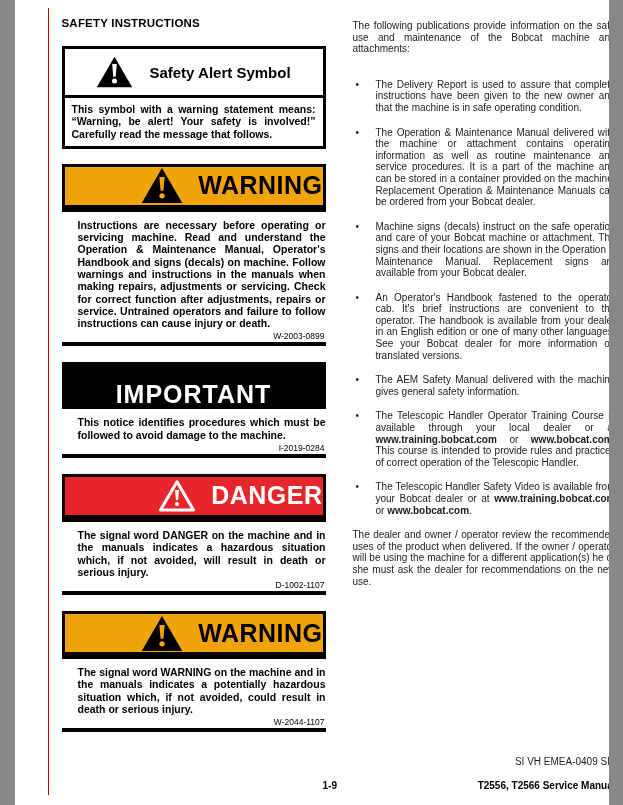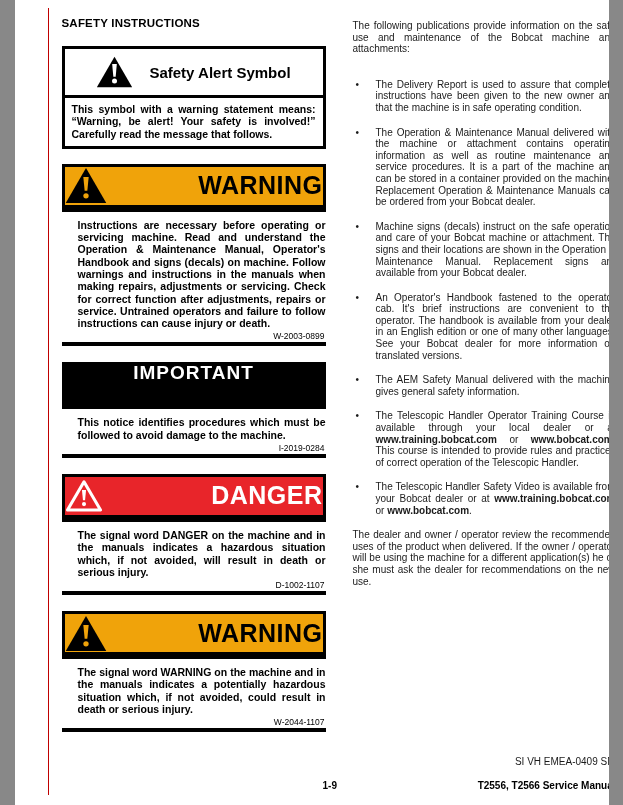--- a/index.html
+++ b/index.html
@@ -14,30 +14,30 @@
   
   .left-col { position:absolute; left:47px; top:17px; width:264px; }
   .heading { font-size:11.5px; font-weight:bold; letter-spacing:.2px; margin-bottom:17px; color:#000; }
 
   .alert-box { border:3px solid #000; margin-bottom:15px; }
   .alert-box-header { display:flex; align-items:center; justify-content:center; gap:16px; padding:7px 4px; border-bottom:3px solid #000; }
   .alert-box-title { font-size:15px; font-weight:bold; color:#000; }
   .alert-box-body { font-size:10.5px; font-weight:bold; line-height:1.17; text-align:justify; padding:5px 7px 6px 7px; color:#000; }
 
   .sign {
-    display:flex; align-items:center; justify-content:space-between; gap:15px;
+    display:flex; align-items:center; justify-content:flex-end; gap:15px;
     height:48px; border:3px solid #000; border-bottom-width:7px;
   }
   .sign.warning { background:#f0a30a; }
   .sign.danger  { background:#e8252a; }
   .sign-title { font-size:25px; font-weight:bold; letter-spacing:.5px; color:#000; }
   .sign.danger .sign-title { color:#fff; }
   .important-sign {
-    height:47px; background:#000; color:#fff; display:flex; align-items:flex-start; justify-content:center;
-    font-size:19px; font-weight:bold; letter-spacing:1px;
+    height:47px; background:#000; color:#fff; display:flex; align-items:flex-end; justify-content:center;
+    font-size:25px; font-weight:bold; letter-spacing:1px;
   }
   .sign-icon { display:flex; align-items:center; }
 
   .panel-body { font-size:10.5px; font-weight:bold; line-height:1.17; text-align:justify; margin-top:7px; color:#000;margin-left:16px; }
   .panel-code { font-size:8.5px; text-align:right; margin:2px 1px 1px 0; color:#000; }
   .hr-thick { height:4px; background:#000; margin:1px 0 16px 0; }
 
   
   .right-col { position:absolute; left:338px; top:20px; width:263px; }
   .para { font-size:10px; line-height:1.16; text-align:justify; color:#1a1a1a; }

